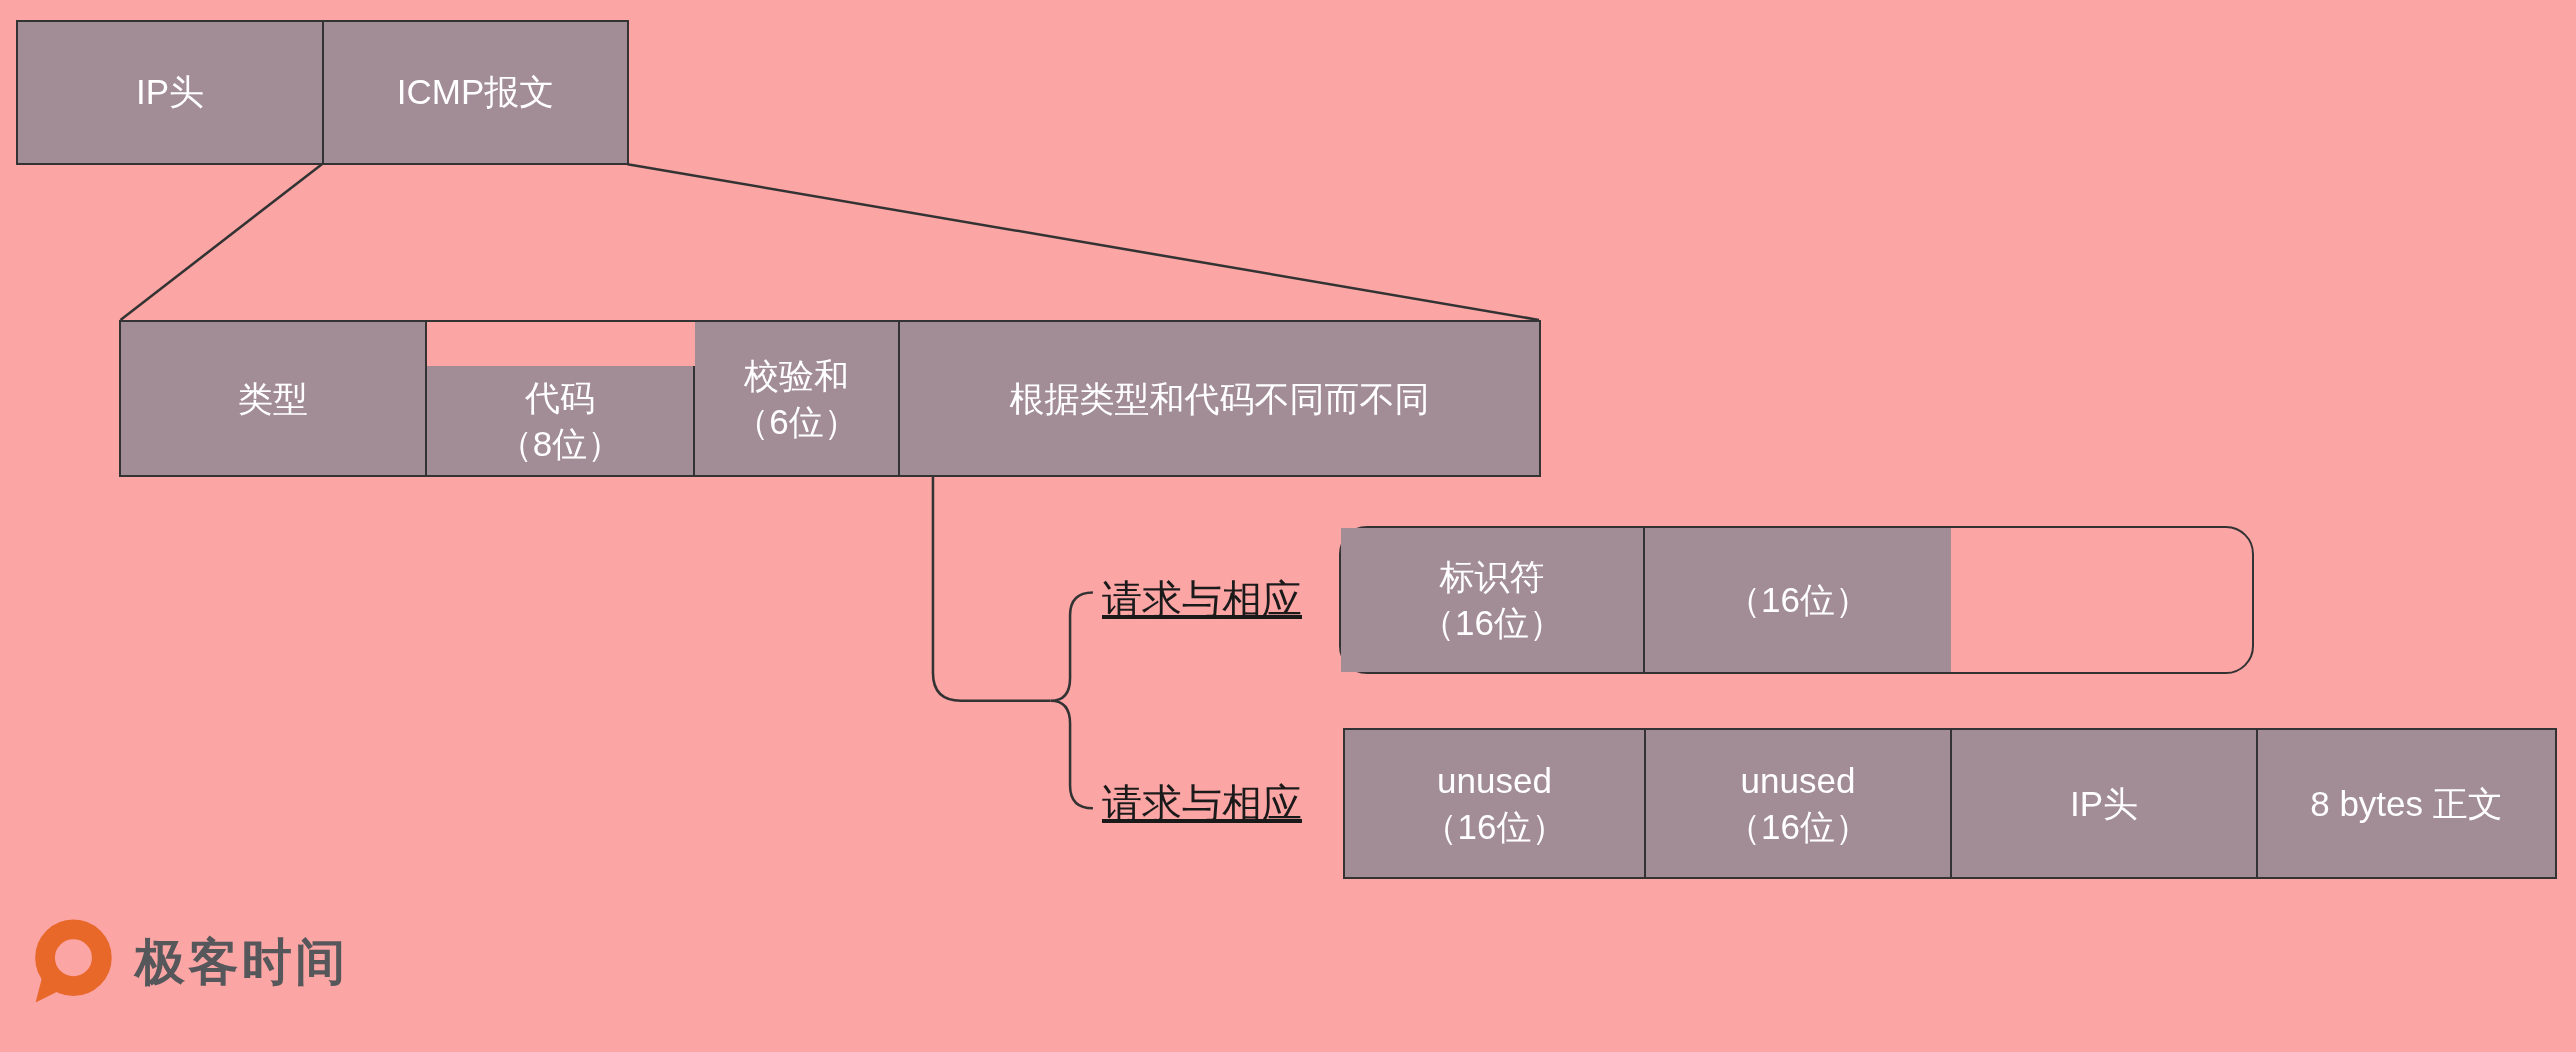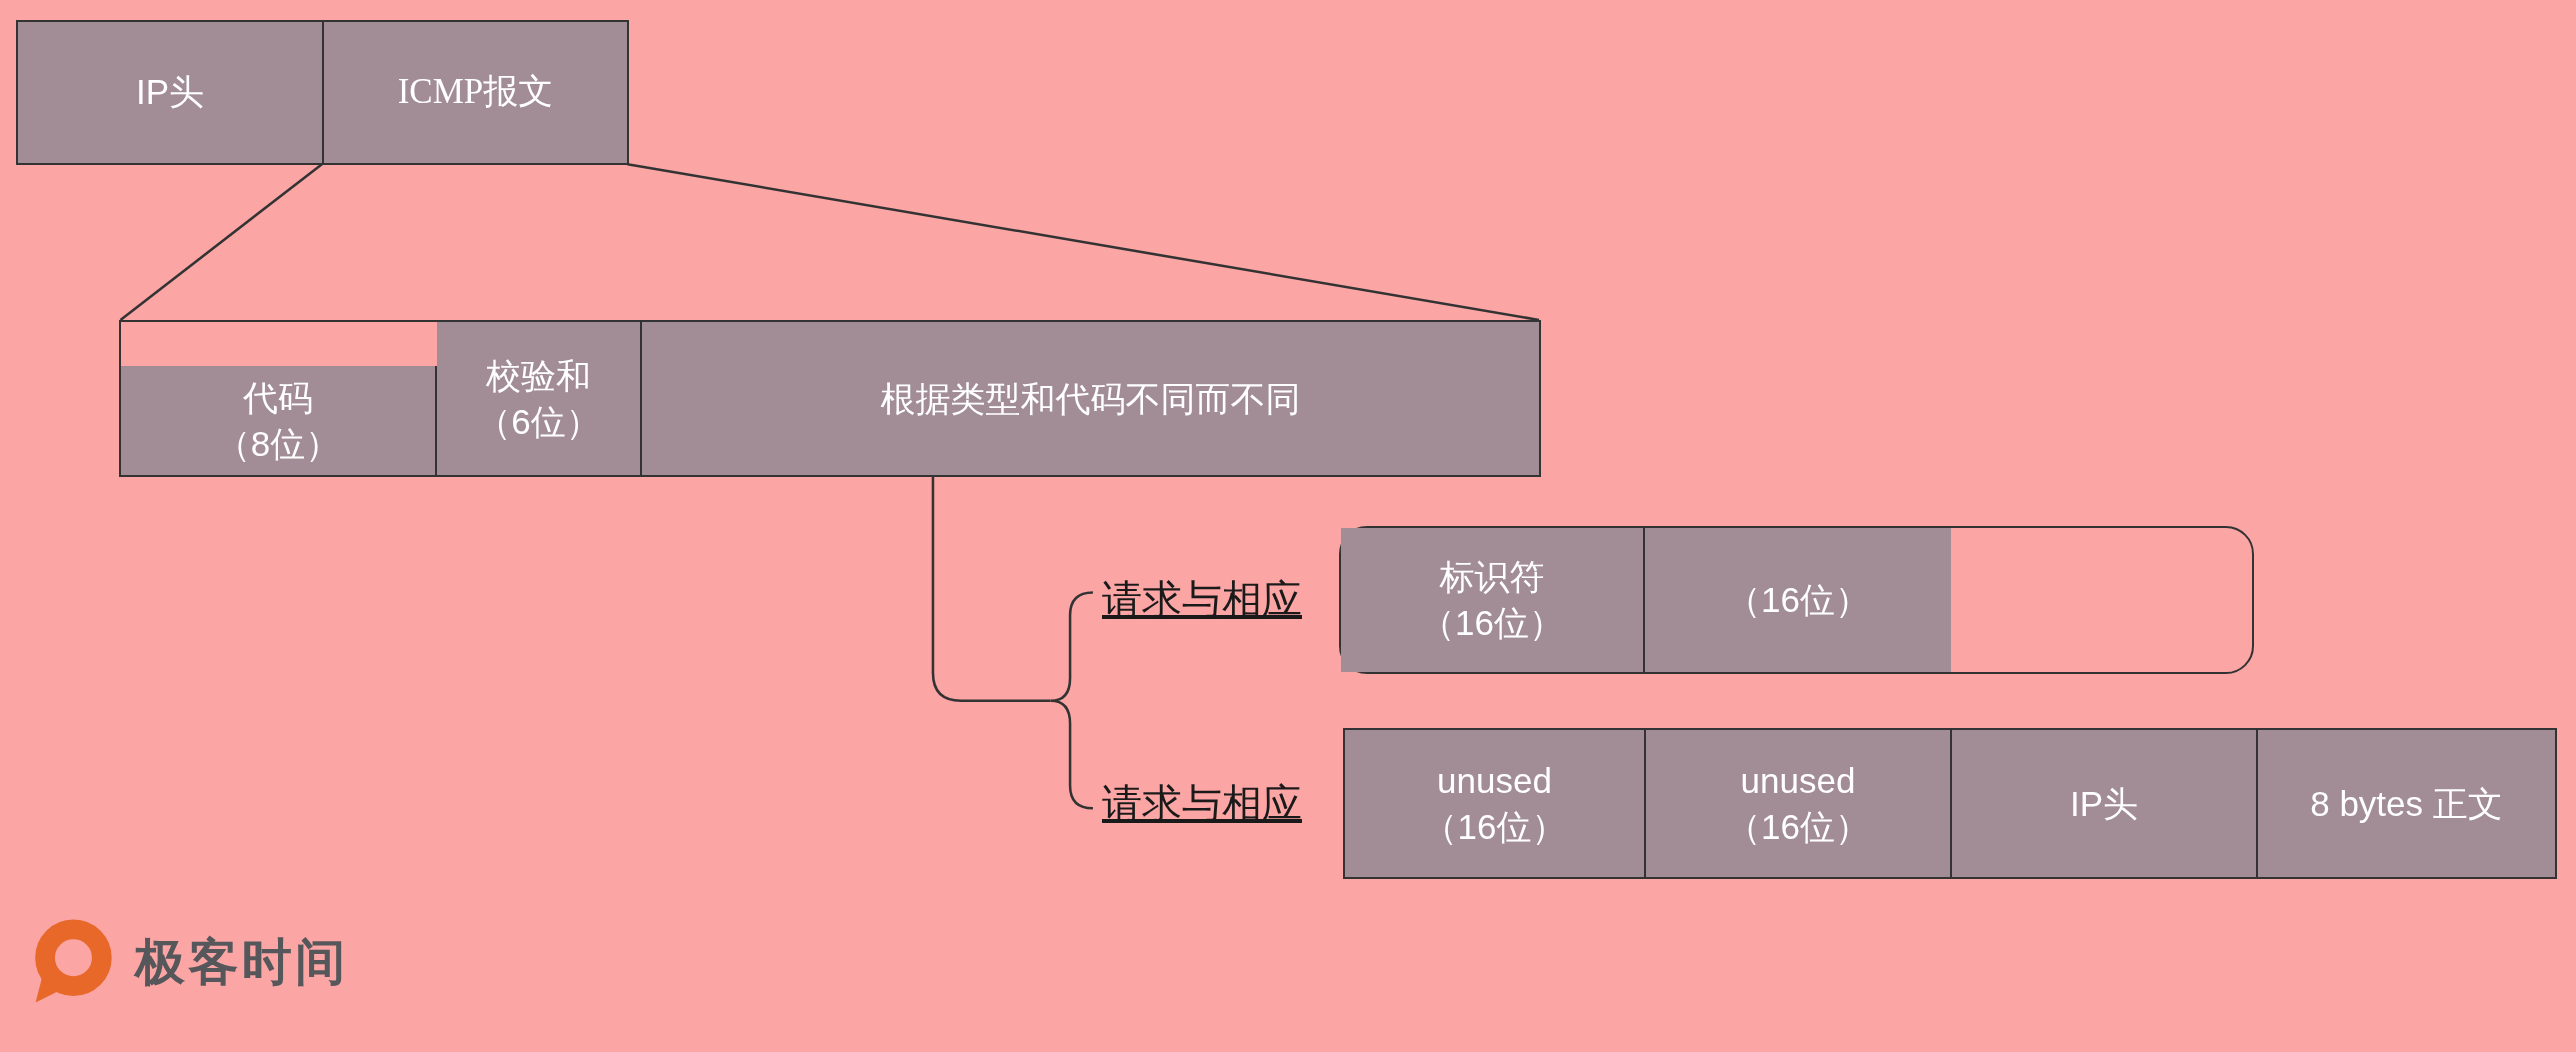--- a/index.html
+++ b/index.html
@@ -90,27 +90,30 @@
     <line x1="380" y1="194" x2="142" y2="378"></line>
     <line x1="741" y1="194" x2="1818" y2="378"></line>
     <path d="M 1102 563 L 1102 795 Q 1102 828 1135 828 L 1241 828"></path>
     <path d="M 1291 700 Q 1264 700 1264 727 L 1264 801 Q 1264 828 1241 828 Q 1264 828 1264 855 L 1264 928 Q 1264 955 1291 955"></path>
   </svg>
 
   <div class="row" style="left:16px; top:19.5px; width:613px; height:145px;">
     <div class="cell" style="width:306px;">
       <span>IP头</span>
     </div>
-    <div class="cell" style="flex:1;font-family:Liberation Serif, serif;">
+    <div class="cell" style="flex:1;">
       <span>ICMP报文</span>
     </div>
   </div>
 
   <div class="row" style="left:119px; top:320px; width:1422px; height:157px;">
-    <div class="cell" style="width:316px;margin-top:44px;">
+    <div class="cell" style="width:306px;">
+      <span>类型</span>
+    </div>
+    <div class="cell" style="width:268px;margin-top:44px;">
       <span>代码</span>
       <span>（8位）</span>
     </div>
     <div class="cell" style="width:205px;">
       <span>校验和</span>
       <span>（6位）</span>
     </div>
     <div class="cell" style="flex:1;">
       <span>根据类型和代码不同而不同</span>
     </div>

